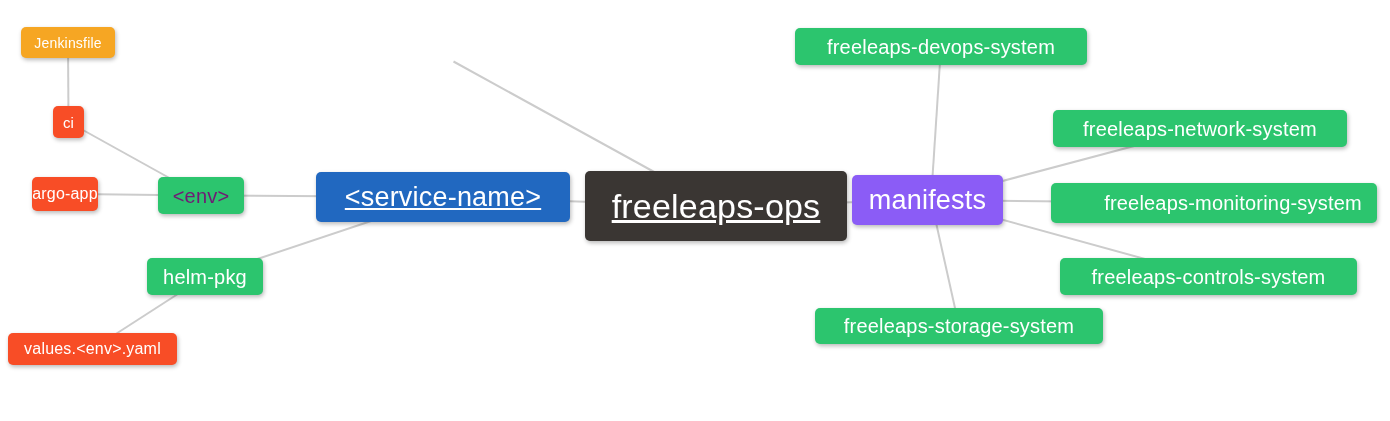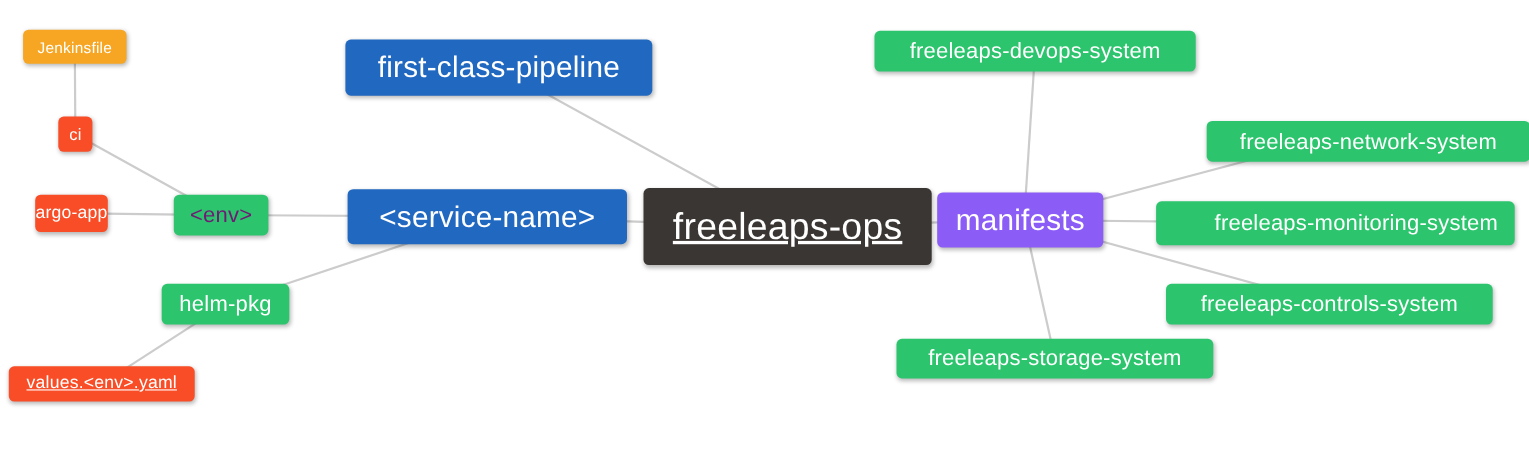--- a/index.html
+++ b/index.html
@@ -57,23 +57,22 @@
       <line x1="931" y1="200" x2="1214" y2="203" stroke="#cccccc" stroke-width="2"></line>
       <line x1="931" y1="200" x2="1208.5" y2="276.5" stroke="#cccccc" stroke-width="2"></line>
       <line x1="931" y1="200" x2="959" y2="326" stroke="#cccccc" stroke-width="2"></line>
     </svg>
 
 <div class="node" style="left: 21px; top: 27px; width: 94px; height: 31px; font-size: 14px; background: rgb(246, 166, 35); color: rgb(255, 255, 255);">Jenkinsfile</div>
     <div class="node" style="left: 53px; top: 106px; width: 31px; height: 32px; font-size: 15px; background: rgb(248, 77, 38); color: rgb(255, 255, 255);">ci</div>
     <div class="node" style="left: 32px; top: 177px; width: 66px; height: 34px; font-size: 16px; background: rgb(248, 77, 38); color: rgb(255, 255, 255);">argo-app</div>
     <div class="node" style="left: 158px; top: 177px; width: 86px; height: 37px; font-size: 20px; background: rgb(44, 197, 110); color: #701a75;">&lt;env&gt;</div>
     <div class="node" style="left: 147px; top: 258px; width: 116px; height: 37px; font-size: 20px; background: rgb(44, 197, 110); color: rgb(255, 255, 255);">helm-pkg</div>
-    <div class="node" style="left: 8px; top: 333px; width: 169px; height: 32px; font-size: 16px; background: rgb(248, 77, 38); color: rgb(255, 255, 255); text-decoration: underline;">values.&lt;env&gt;.yaml</div>
-    <div class="node" style="left: 314px; top: 36px; width: 279px; height: 51px; font-size: 27px; background: rgb(33, 104, 192); color: rgb(255, 255, 255);">first-class-pipeline</div>
-    <div class="node" style="left: 316px; top: 172px; width: 254px; height: 50px; font-size: 27px; background: rgb(33, 104, 192); color: rgb(255, 255, 255);">&lt;service-name&gt;</div>
+    <div class="node" style="left: 8px; top: 333px; width: 169px; height: 32px; font-size: 16px; background: rgb(248, 77, 38); color: rgb(255, 255, 255);">values.&lt;env&gt;.yaml</div>
+    <div class="node" style="left: 316px; top: 172px; width: 254px; height: 50px; font-size: 27px; background: rgb(33, 104, 192); color: rgb(255, 255, 255); text-decoration: underline;">&lt;service-name&gt;</div>
     <div class="node" style="left: 585px; top: 171px; width: 262px; height: 70px; font-size: 34px; background: rgb(58, 54, 51); color: rgb(255, 255, 255); text-decoration: underline;">freeleaps-ops</div>
     <div class="node" style="left: 852px; top: 175px; width: 151px; height: 50px; font-size: 27px; background: #8b5cf6; color: rgb(255, 255, 255);">manifests</div>
     <div class="node" style="left: 795px; top: 28px; width: 292px; height: 37px; font-size: 20px; background: rgb(44, 197, 110); color: rgb(255, 255, 255); text-align: right;">freeleaps-devops-system</div>
-    <div class="node" style="left: 1053px; top: 110px; width: 294px; height: 37px; font-size: 20px; background: rgb(44, 197, 110); color: rgb(255, 255, 255); margin-left: 44px;">freeleaps-network-system</div>
+    <div class="node" style="left: 1053px; top: 110px; width: 294px; height: 37px; font-size: 20px; background: rgb(44, 197, 110); color: rgb(255, 255, 255);">freeleaps-network-system</div>
     <div class="node" style="left: 1051px; top: 183px; width: 326px; height: 40px; font-size: 20px; background: rgb(44, 197, 110); color: rgb(255, 255, 255); padding-left: 38px;">freeleaps-monitoring-system</div>
     <div class="node" style="left: 1060px; top: 258px; width: 297px; height: 37px; font-size: 20px; background: rgb(44, 197, 110); color: rgb(255, 255, 255);">freeleaps-controls-system</div>
     <div class="node" style="left: 815px; top: 308px; width: 288px; height: 36px; font-size: 20px; background: rgb(44, 197, 110); color: rgb(255, 255, 255);">freeleaps-storage-system</div>
   </div>
 
 </body></html>

